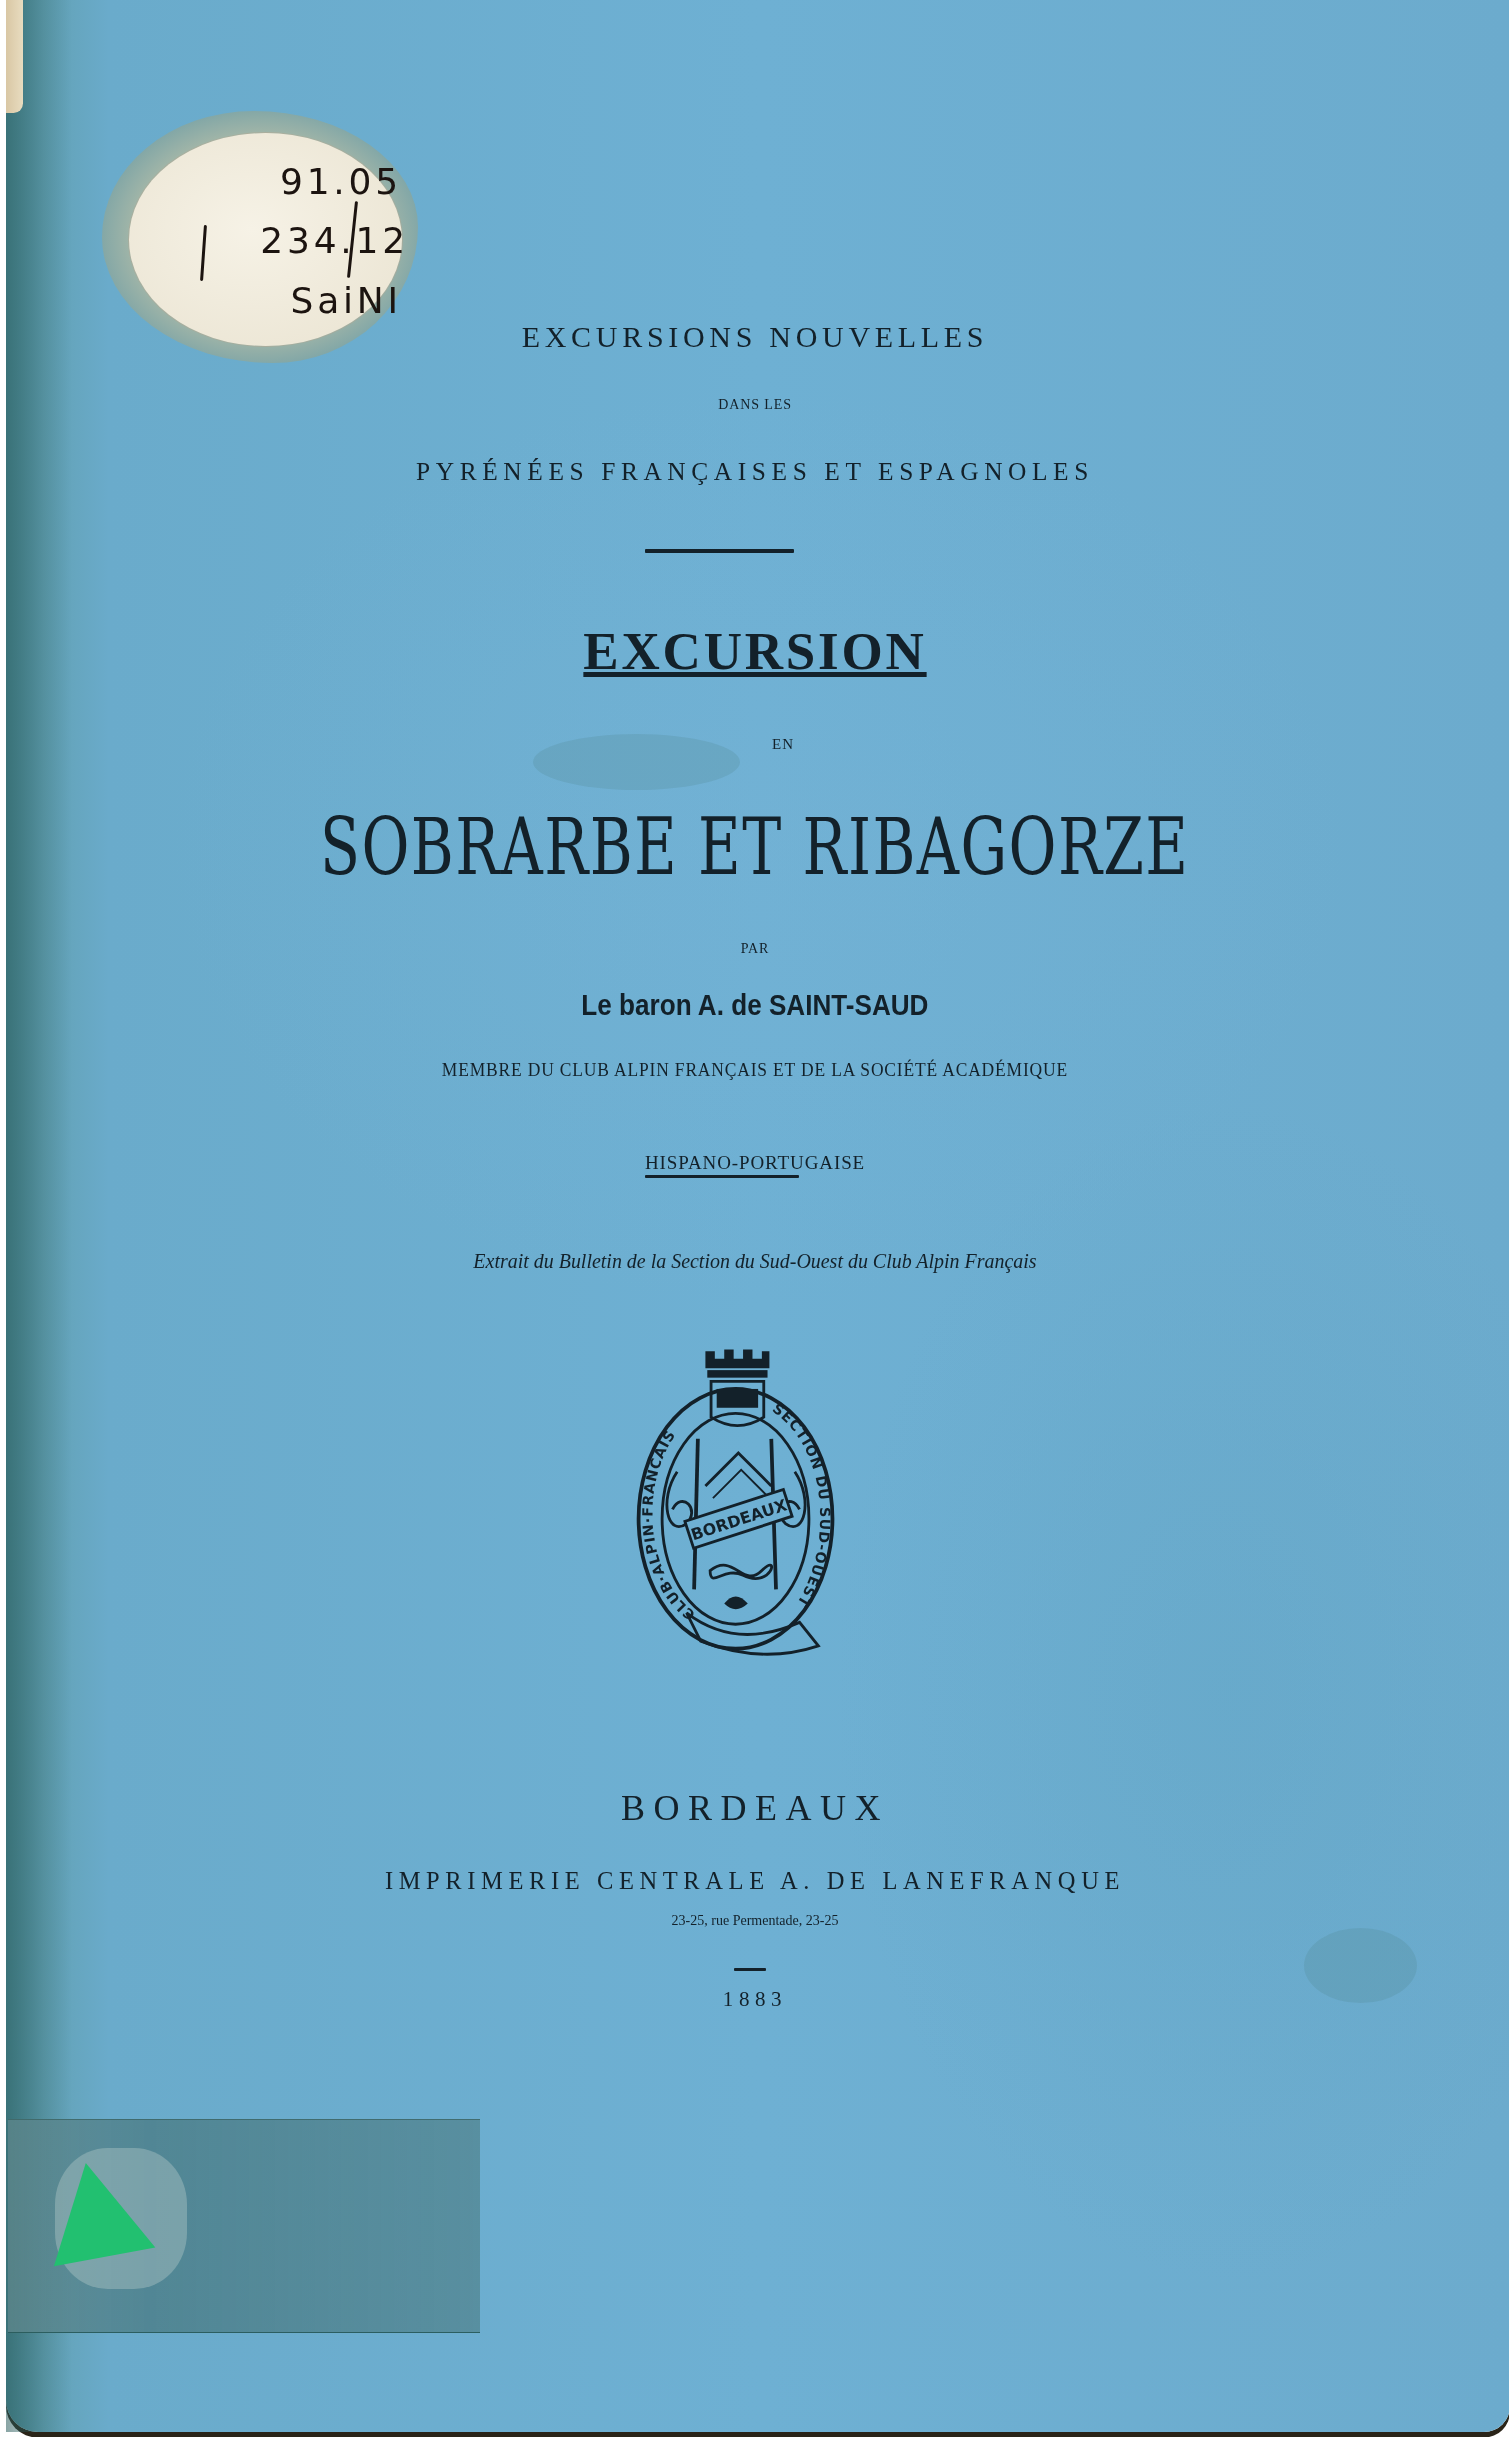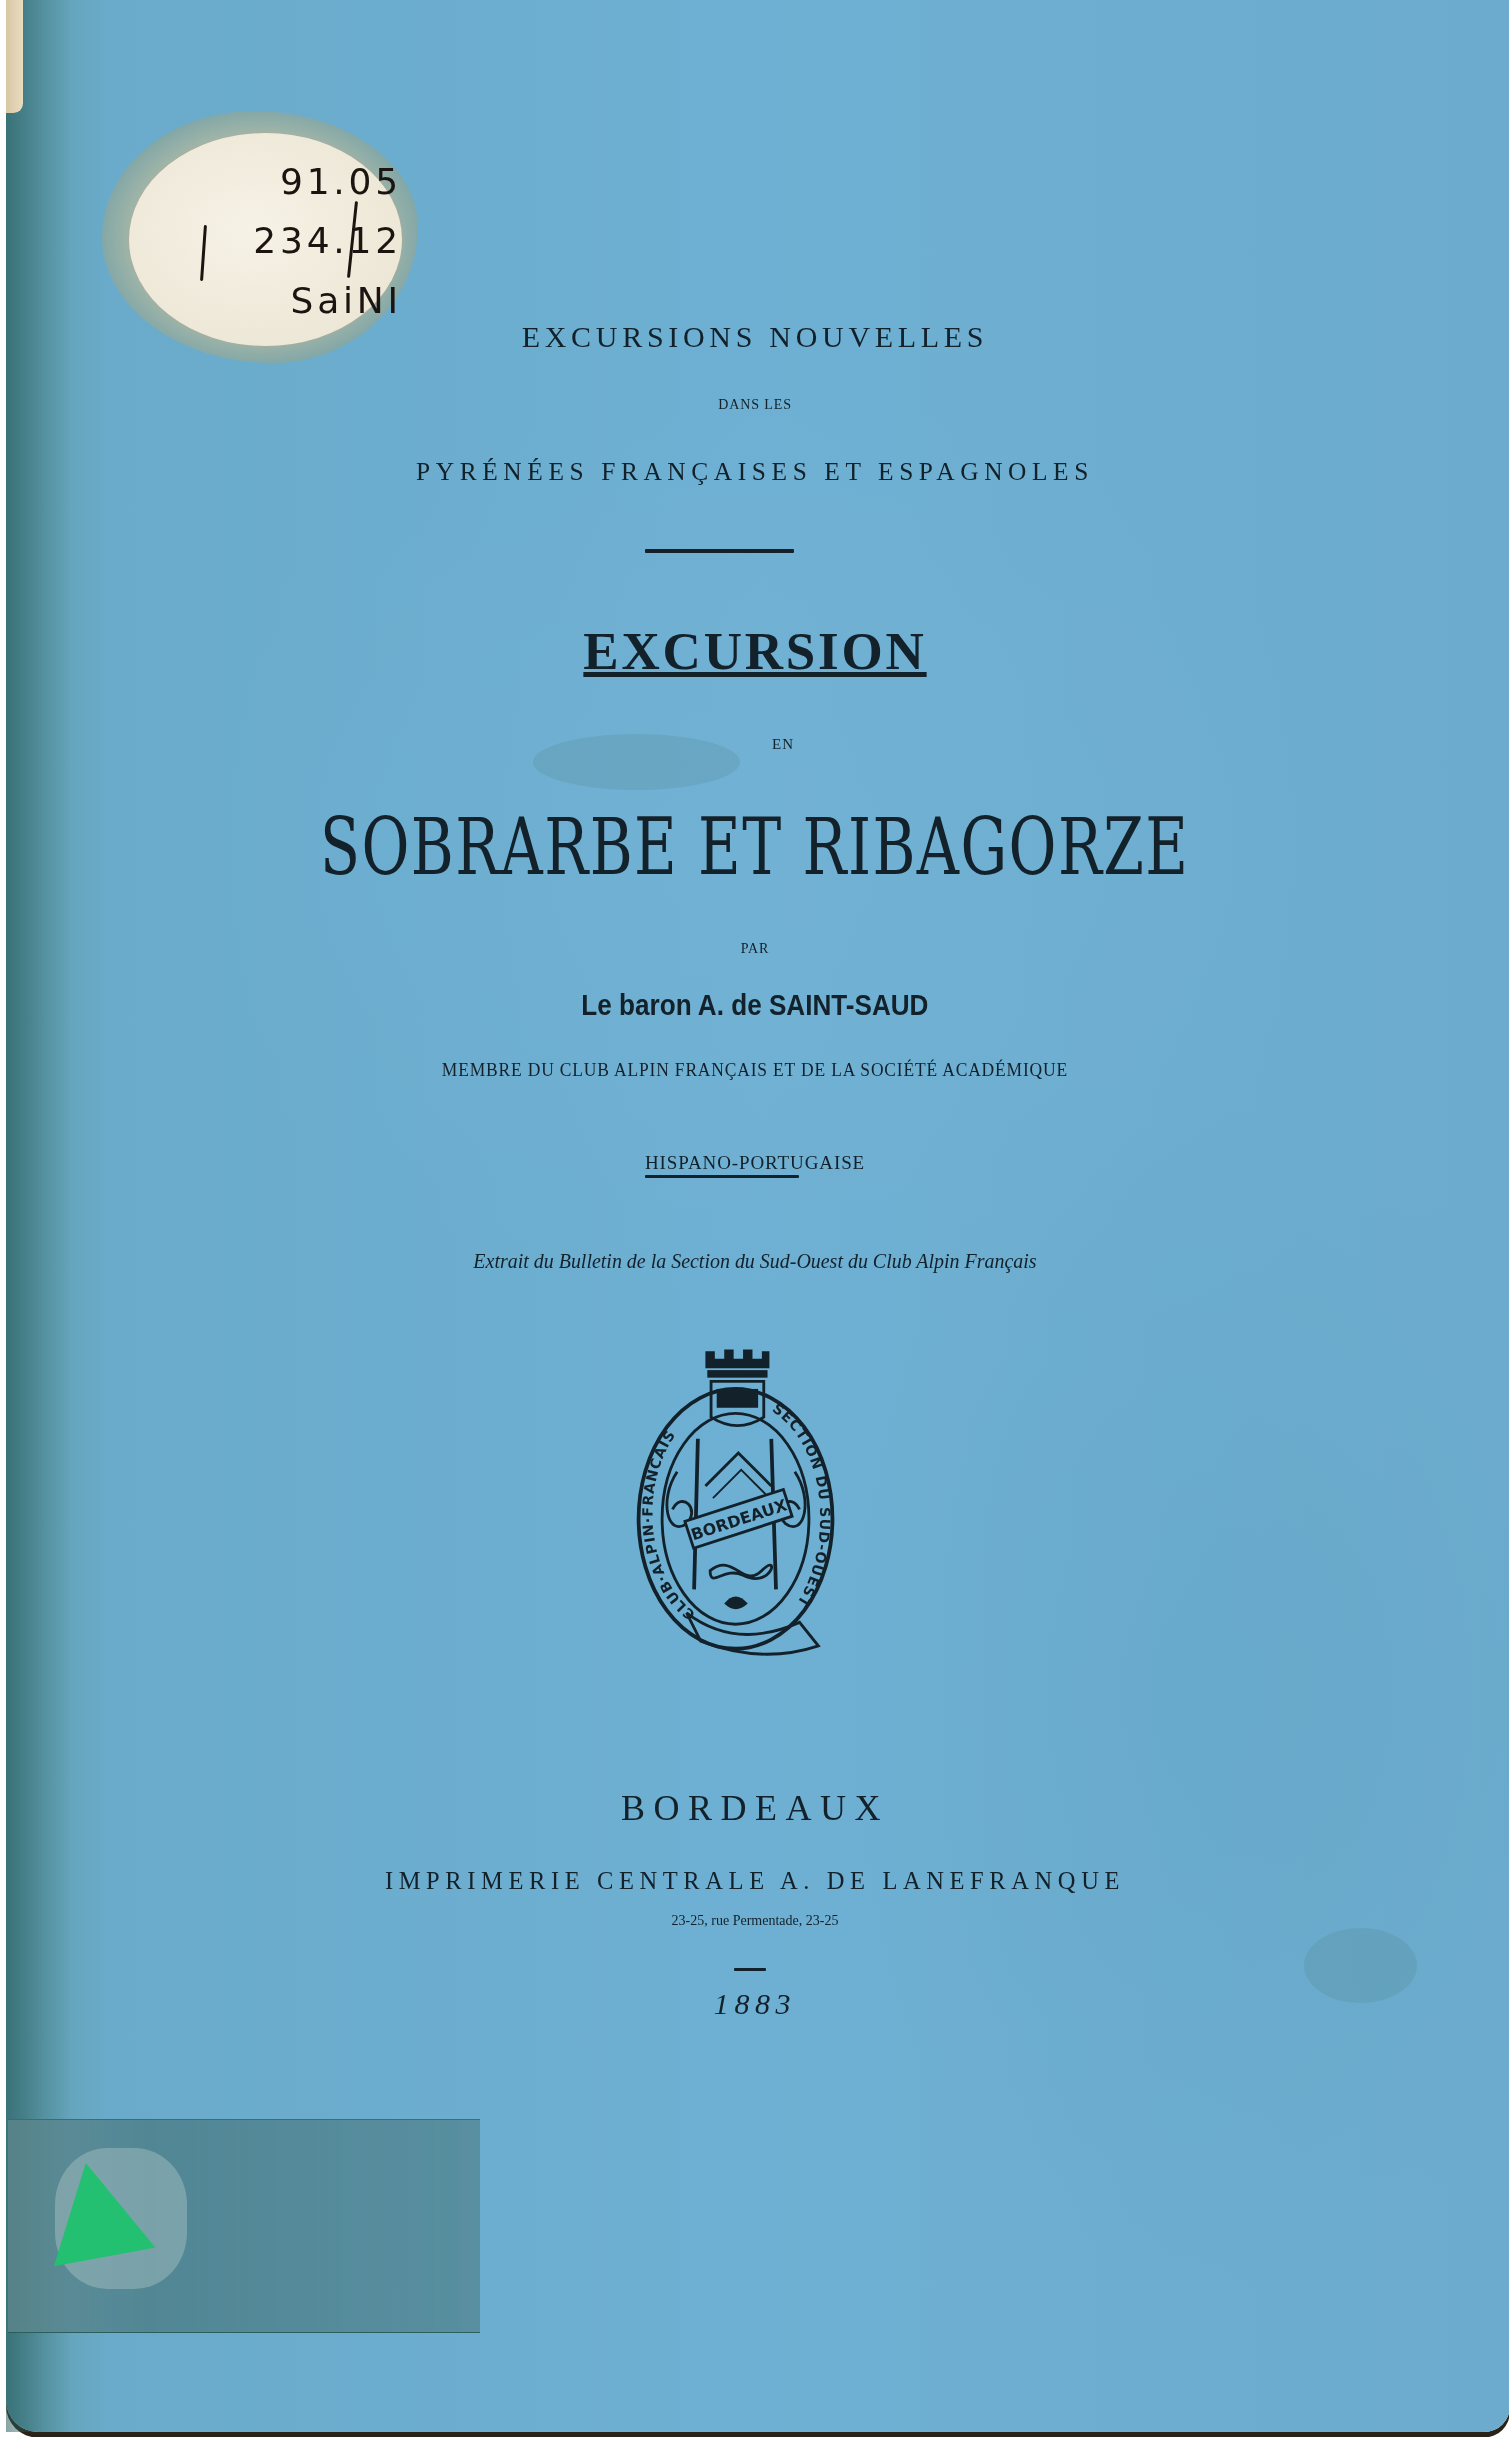--- a/index.html
+++ b/index.html
@@ -157,21 +157,21 @@
     .city { top: 1787px; font-size: 36px; letter-spacing: 8.5px; }
     .printer {
       top: 1867px;
       font-size: 24.5px;
       letter-spacing: 5.6px;
     }
     .address {
       top: 1913px;
       font-size: 14px;
     }
-    .year { top: 1987px; font-size: 30px; letter-spacing: 5.6px; font-style: italic; }
+    .year { top: 1987px; font-size: 21px; letter-spacing: 5.6px; }
 
     .tape {
       position: absolute;
       left: 7.5px;
       top: 2119px;
       width: 472px;
       height: 212px;
       background: linear-gradient(90deg, rgba(95,135,140,0.75), rgba(75,125,135,0.8) 30%, rgba(80,130,140,0.7) 100%);
       border-top: 0.9px solid rgba(60,100,100,0.8);
       border-bottom: 0.9px solid rgba(40,90,90,0.9);
@@ -198,21 +198,21 @@
   <div class="spine-shade"></div>
   <div class="edge-wear"></div>
   <div class="stain" style="left:527px;top:734px;width:207px;height:56px;"></div>
   <div class="stain" style="left:1298px;top:1928px;width:113px;height:75px;"></div>
 </div>
 
 <div class="label-stain"></div>
 <div class="library-label">
   <div class="label-line" style="top:28px;">91.05</div>
   <div class="label-bracket" style="left:73px;top:92px;height:56px;transform:rotate(4deg);"></div>
-  <div class="label-line" style="top:87px;">234.12</div>
+  <div class="label-line" style="top:87px;margin-left:7px;">234.12</div>
   <div class="label-bracket" style="left:222px;top:68px;height:77px;transform:rotate(6deg);"></div>
   <div class="label-line" style="top:147px;">SaiNI</div>
 </div>
 
 <div class="ink series-title">EXCURSIONS NOUVELLES</div>
 <div class="ink series-dans">DANS LES</div>
 <div class="ink series-region">PYRÉNÉES FRANÇAISES ET ESPAGNOLES</div>
 
 <div class="rule" style="left:645px;top:549px;width:149px;"></div>
 

